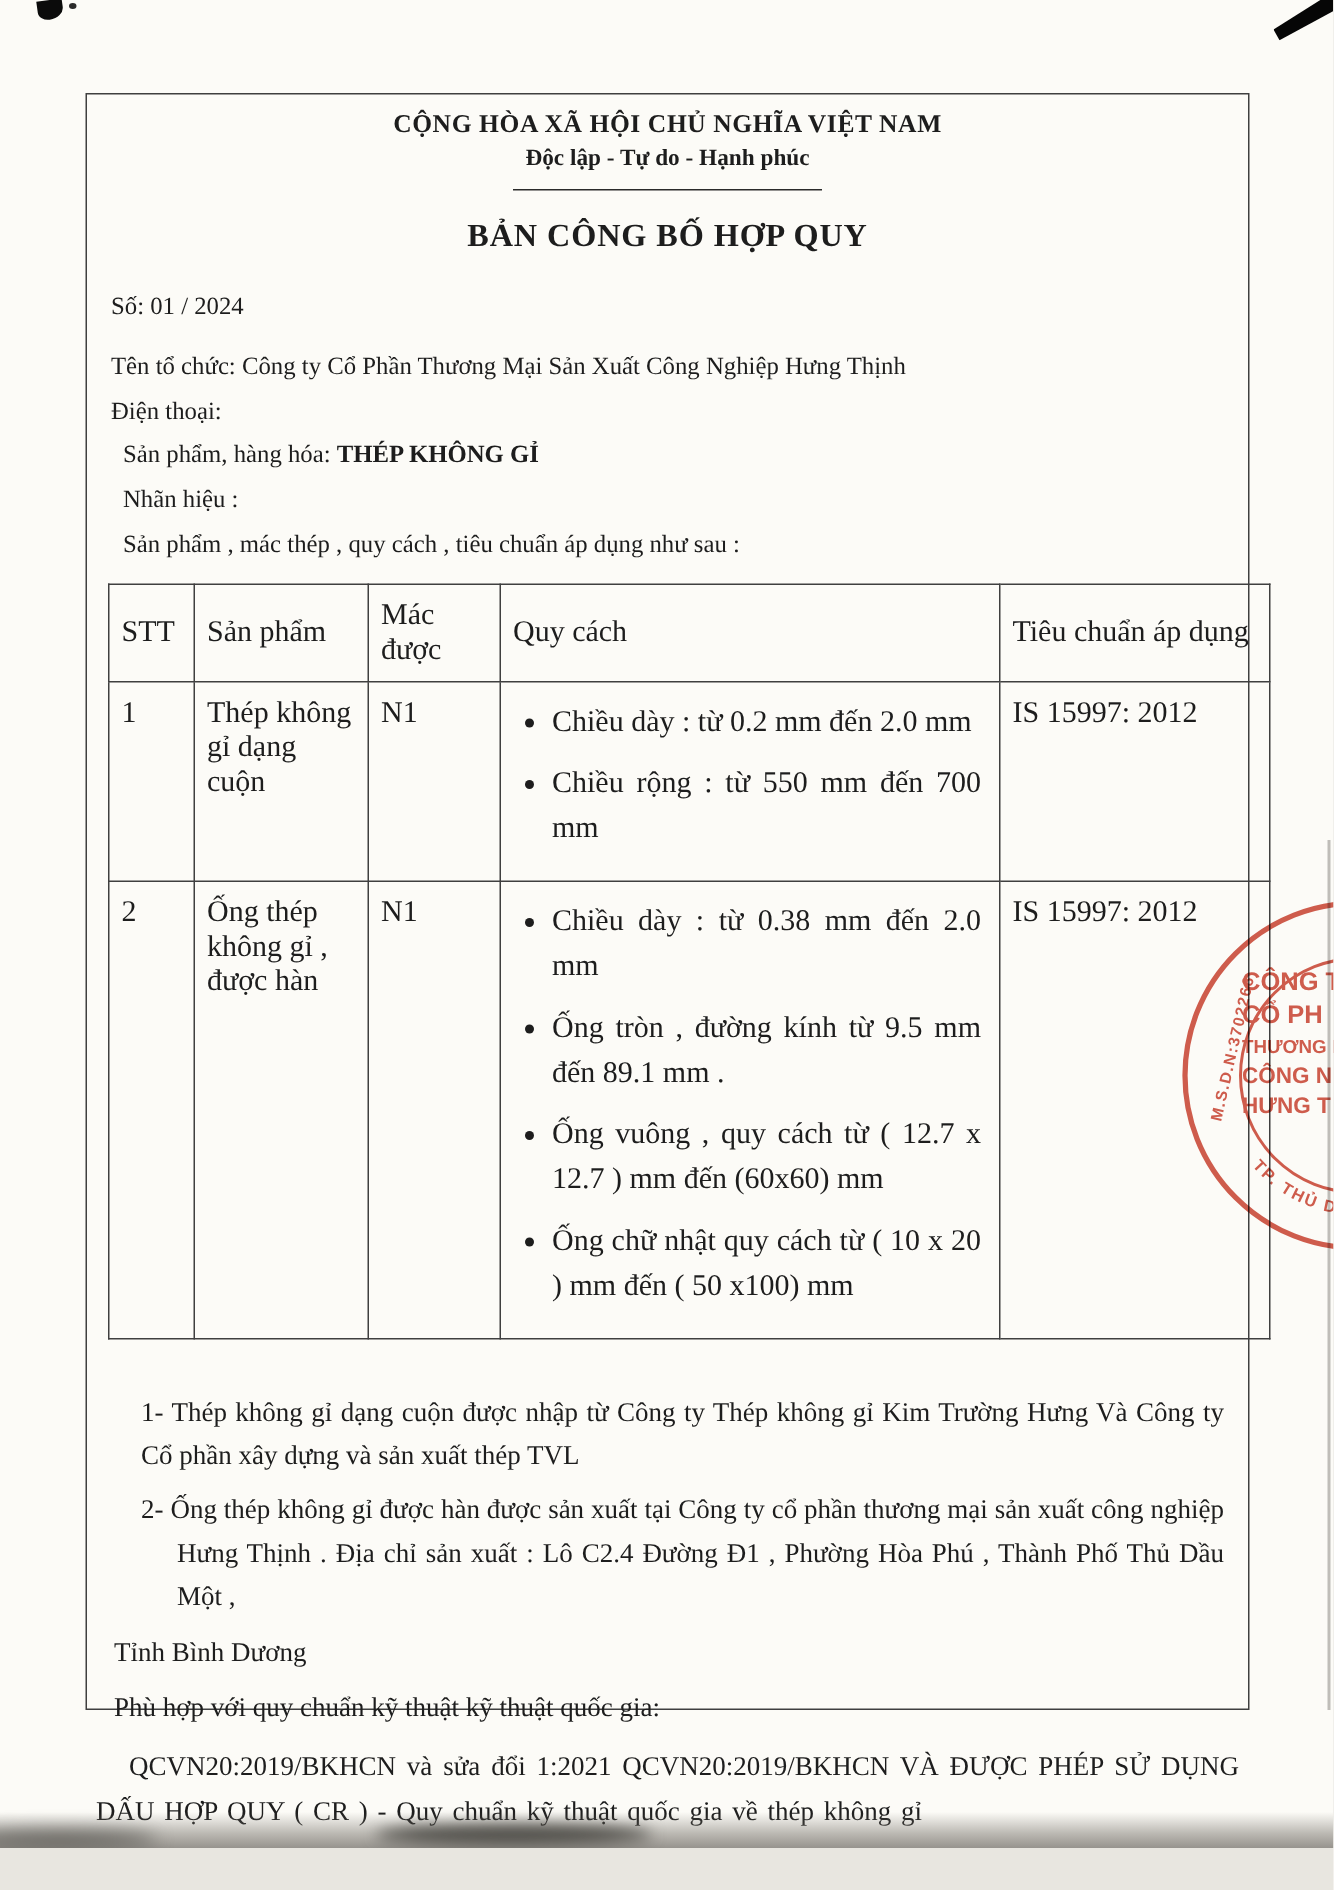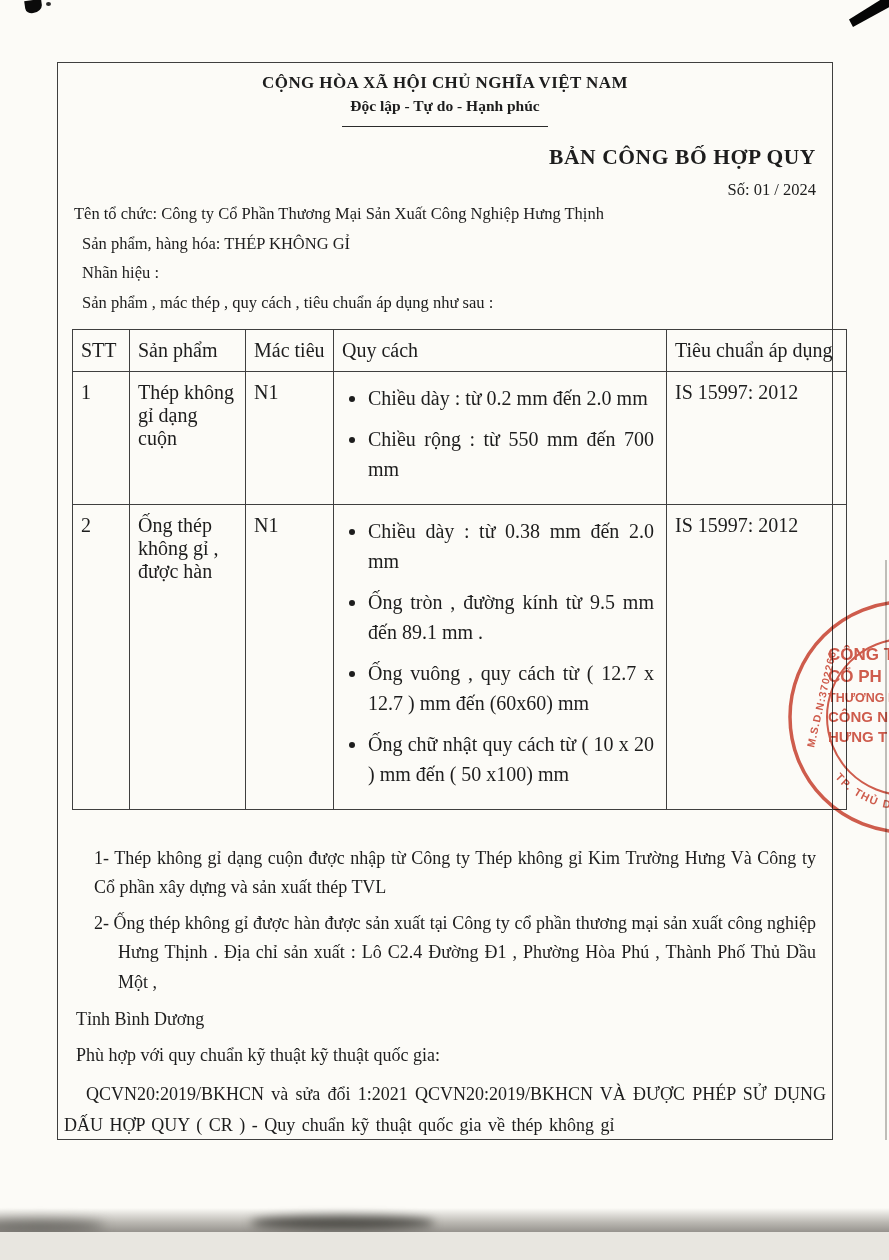--- a/index.html
+++ b/index.html
@@ -21,29 +21,29 @@
     width: 776px; height: 1078px;
     border: 1.5px solid #3f3f3f;
     padding: 10px 16px 0 16px;
   }
 
   
   .nat-1 { text-align:center; font-weight:bold; font-size:17px; letter-spacing:.4px; }
   .nat-2 { text-align:center; font-weight:bold; font-size:15.5px; margin-top:4px; }
   .nat-2 .u { border-bottom:1.6px solid #2a2a2a; padding:0 8px 12px 8px; }
 
-  .doc-title { text-align:right; font-weight:bold; font-size:21.5px; letter-spacing:.6px; margin-top:30px; }
-  .doc-no    { text-align:right; font-size:16.5px; margin-top:10px; }
-
-  
-  .body-block { margin-top:0; }
+  .doc-title { text-align:center; font-weight:bold; font-size:21.5px; letter-spacing:.6px; margin-top:30px; }
+  .doc-no    { text-align:left; font-size:16.5px; margin-top:24px; }
+
+  
+  .body-block { margin-top:16px; }
   .p { font-size:16.5px; line-height:1.68; }
   .p + .p { margin-top:2px; }
   .ml-sm { margin-left:8px; }
-  .bold { font-weight:normal; }
+  .bold { font-weight:bold; }
 
   
   table.spec {
     border-collapse: collapse;
     width: calc(100% + 6px);
     margin: 12px 0 0 -2px;
     font-size: 20px;
     table-layout: fixed;
   }
   table.spec th, table.spec td {
@@ -110,38 +110,39 @@
     <div class="nat-1">CỘNG HÒA XÃ HỘI CHỦ NGHĨA VIỆT NAM</div>
     <div class="nat-2">
       <span class="u">Độc lập - Tự do - Hạnh phúc</span>
     </div>
 
     <div class="doc-title">BẢN CÔNG BỐ HỢP QUY</div>
     <div class="doc-no">Số: 01 / 2024</div>
 
     <div class="body-block">
       <p class="p">Tên tổ chức: Công ty Cổ Phần Thương Mại Sản Xuất Công Nghiệp Hưng Thịnh</p>
+      <p class="p">Điện thoại:</p>
       <p class="p ml-sm"><span>Sản phẩm, hàng hóa: </span><span class="bold">THÉP KHÔNG GỈ</span></p>
       <p class="p ml-sm">Nhãn hiệu :</p>
       <p class="p ml-sm">Sản phẩm , mác thép , quy cách , tiêu chuẩn áp dụng như sau :</p>
     </div>
 
     <table class="spec">
       <colgroup>
         <col style="width:57px">
           <col style="width:116px">
           <col style="width:88px">
           <col style="width:333px">
           <col style="width:180px">
       </colgroup>
       <tbody>
           <tr>
         <th class="c">STT</th>
         <th>Sản phẩm</th>
-        <th>Mác tiêu</th>
+        <th>Mác được</th>
         <th>Quy cách</th>
         <th>Tiêu chuẩn áp dụng</th>
       </tr>
       <tr class="r1">
         <td class="c">1</td>
         <td class="name">Thép không gỉ dạng cuộn</td>
         <td class="c">N1</td>
         <td>
           <ul class="specs">
             <li>Chiều dày : từ 0.2 mm đến 2.0 mm</li>

